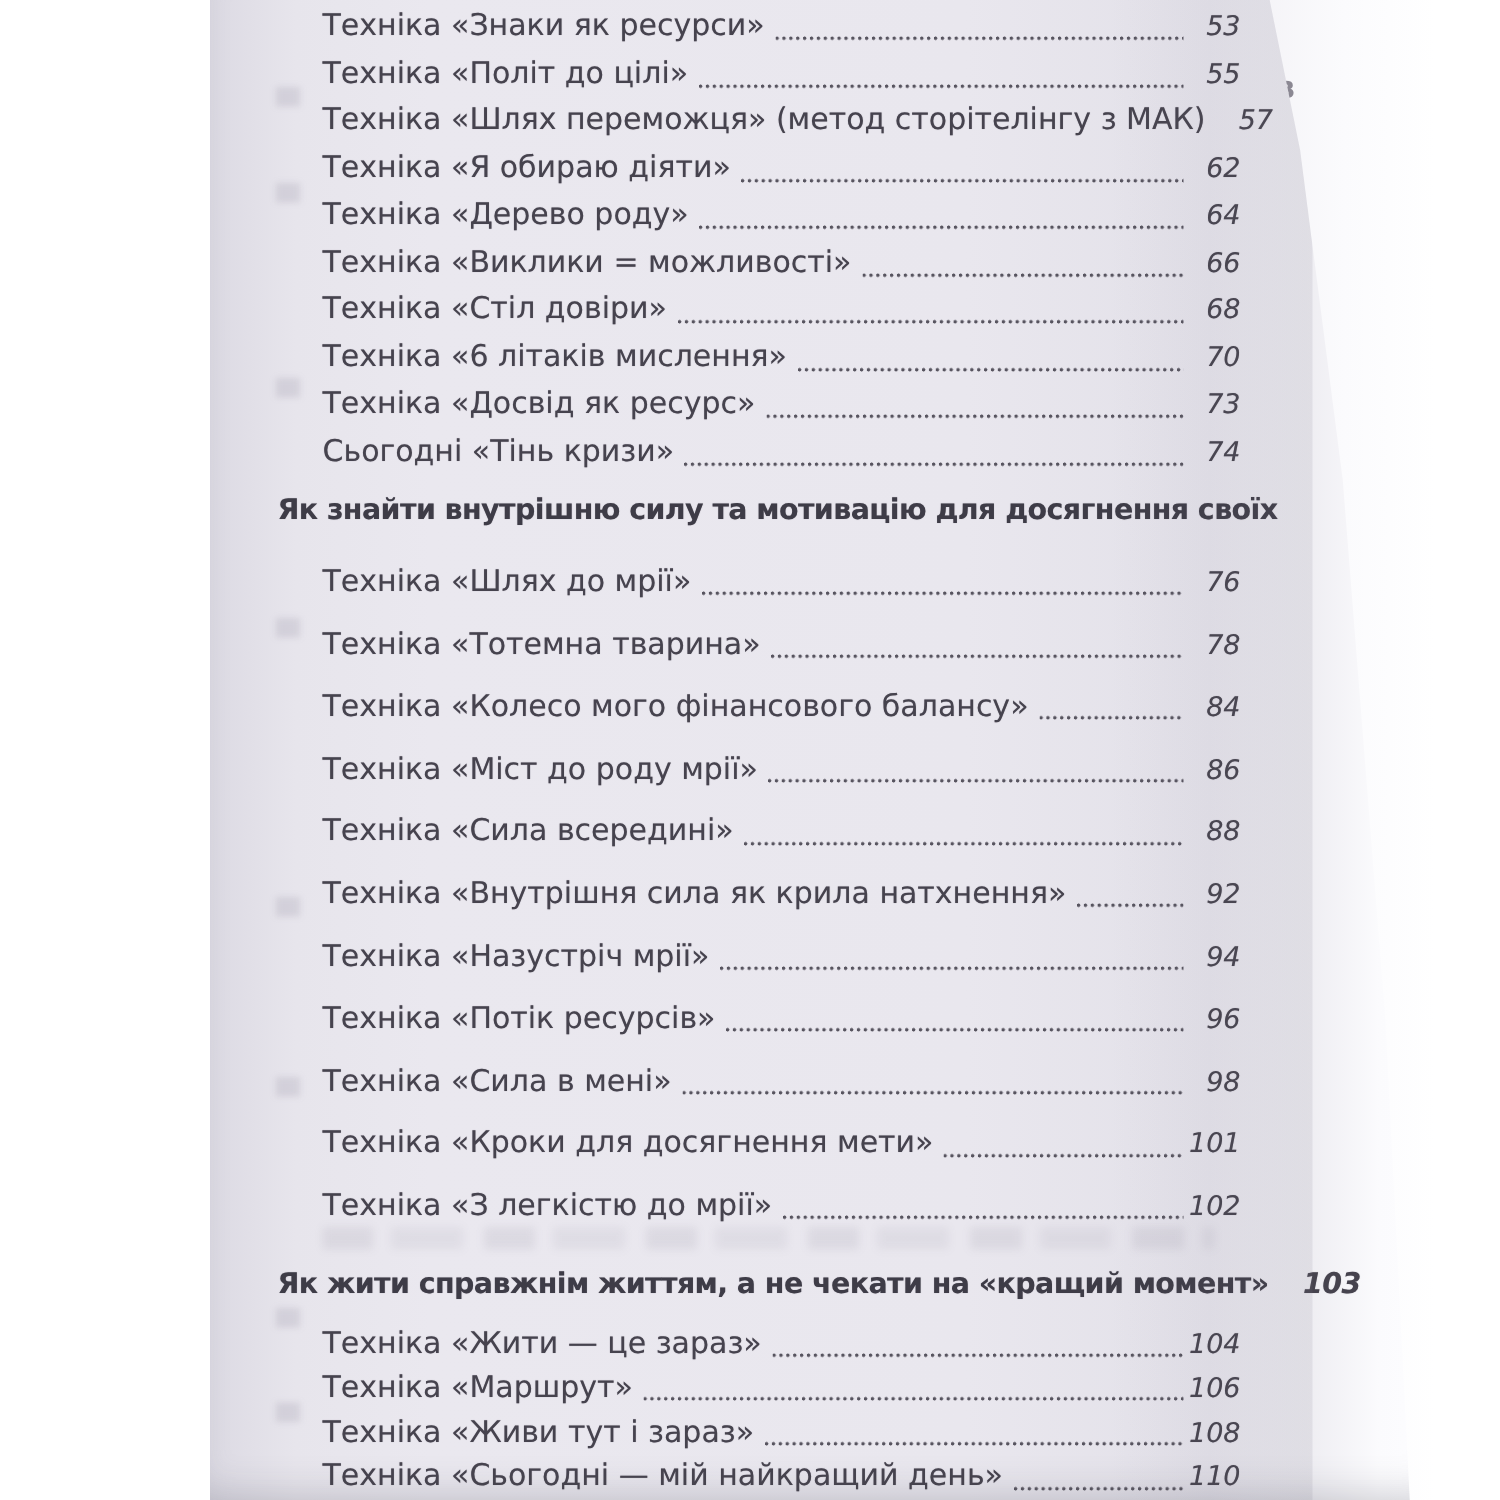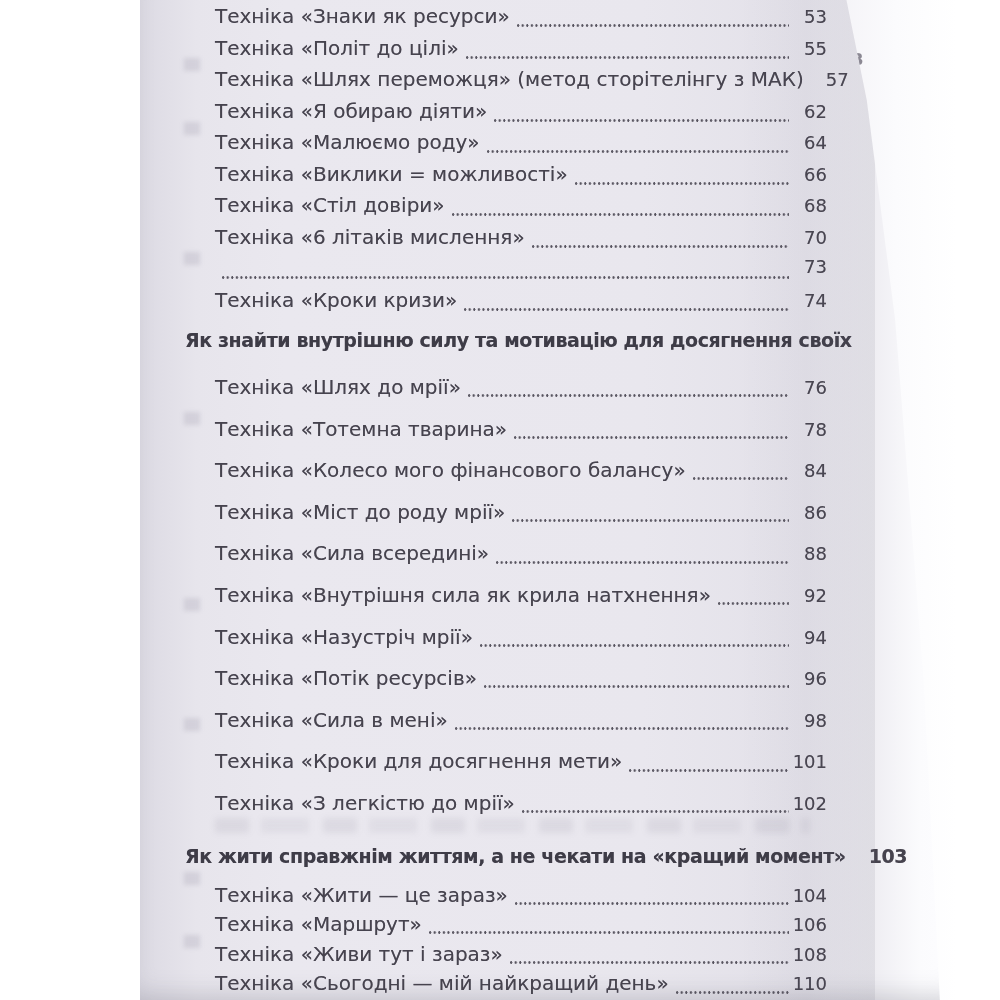--- a/index.html
+++ b/index.html
@@ -53,20 +53,21 @@
     flex:1 1 auto; height:3px; margin:0 4px 0 7px;
     align-self:center; transform:translateY(6px);
     background-image:radial-gradient(circle at 1.1px 1.5px, #57545f 1.05px, rgba(87,84,95,0) 1.35px);
     background-size:4.6px 3px; background-repeat:repeat-x;
   }
   .hidden-dots { flex:0 0 12px; background:none; }
 
   .pnum {
     font-size:18px; color:#46434e; min-width:34px; text-align:right;
     white-space:nowrap;
+    font-style:italic;
   }
 
   .heading {
     font-weight:700; color:#3e3c47; font-size:19px;
     letter-spacing:-0.4px; margin-left:-30px;
   }
   .h-line { display:flex; align-items:baseline; height:34px; }
   .h-text { white-space:nowrap; }
   .hnum { font-weight:700; font-size:19px; }
   .s1 .heading { margin-top:10px; margin-bottom:4px; }
@@ -113,45 +114,46 @@
     <span class="label">Техніка «Шлях переможця» (метод сторітелінгу з МАК)</span>
     <span class="dots"></span>
     <span class="pnum">57</span>
   </div>
           <div class="entry">
     <span class="label">Техніка «Я обираю діяти»</span>
     <span class="dots"></span>
     <span class="pnum">62</span>
   </div>
           <div class="entry">
-    <span class="label">Техніка «Малюємо роду»</span>
+    <span class="label">Техніка «Дерево роду»</span>
     <span class="dots"></span>
     <span class="pnum">64</span>
   </div>
           <div class="entry">
     <span class="label">Техніка «Виклики = можливості»</span>
     <span class="dots"></span>
     <span class="pnum">66</span>
   </div>
           <div class="entry">
     <span class="label">Техніка «Стіл довіри»</span>
     <span class="dots"></span>
     <span class="pnum">68</span>
   </div>
           <div class="entry">
     <span class="label">Техніка «6 літаків мислення»</span>
     <span class="dots"></span>
     <span class="pnum">70</span>
   </div>
           <div class="entry">
+    <span class="label">Техніка «Досвід як ресурс»</span>
     <span class="dots"></span>
     <span class="pnum">73</span>
   </div>
           <div class="entry">
-    <span class="label">Техніка «Кроки кризи»</span>
+    <span class="label">Сьогодні «Тінь кризи»</span>
     <span class="dots"></span>
     <span class="pnum">74</span>
   </div>
         </div>
         <div class="toc-section s1">
           <div class="heading">
             <div class="h-line">
               <span class="h-text">Як знайти внутрішню силу та мотивацію для досягнення своїх</span>
             </div>
           </div>

